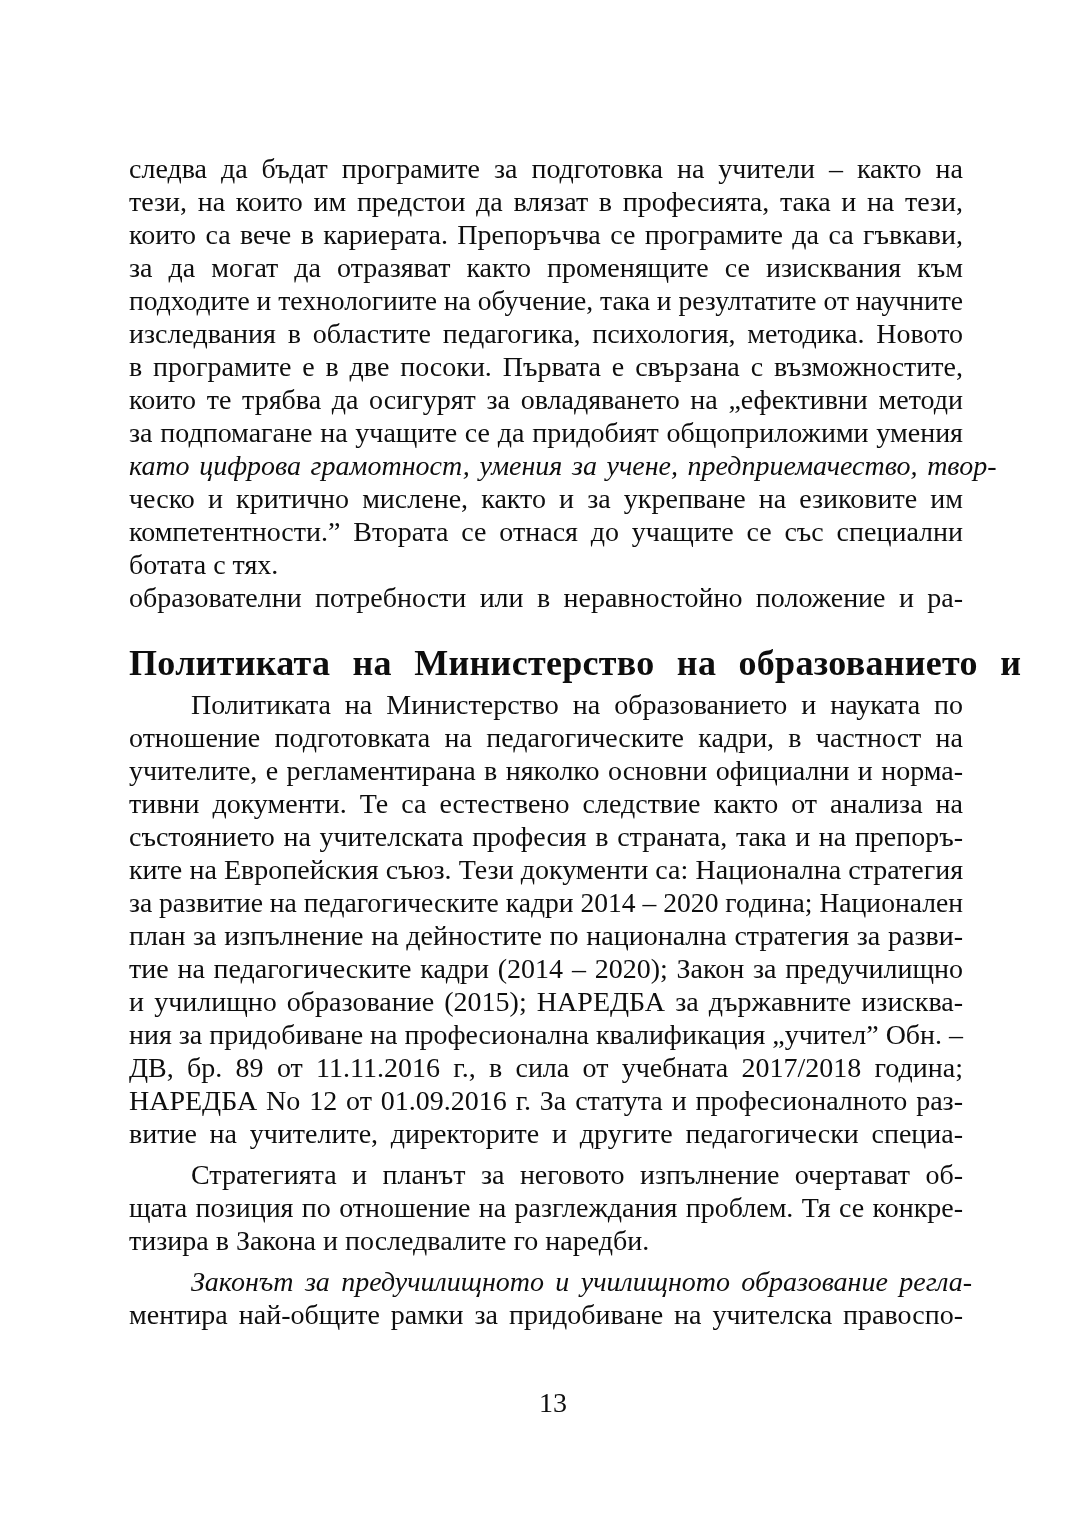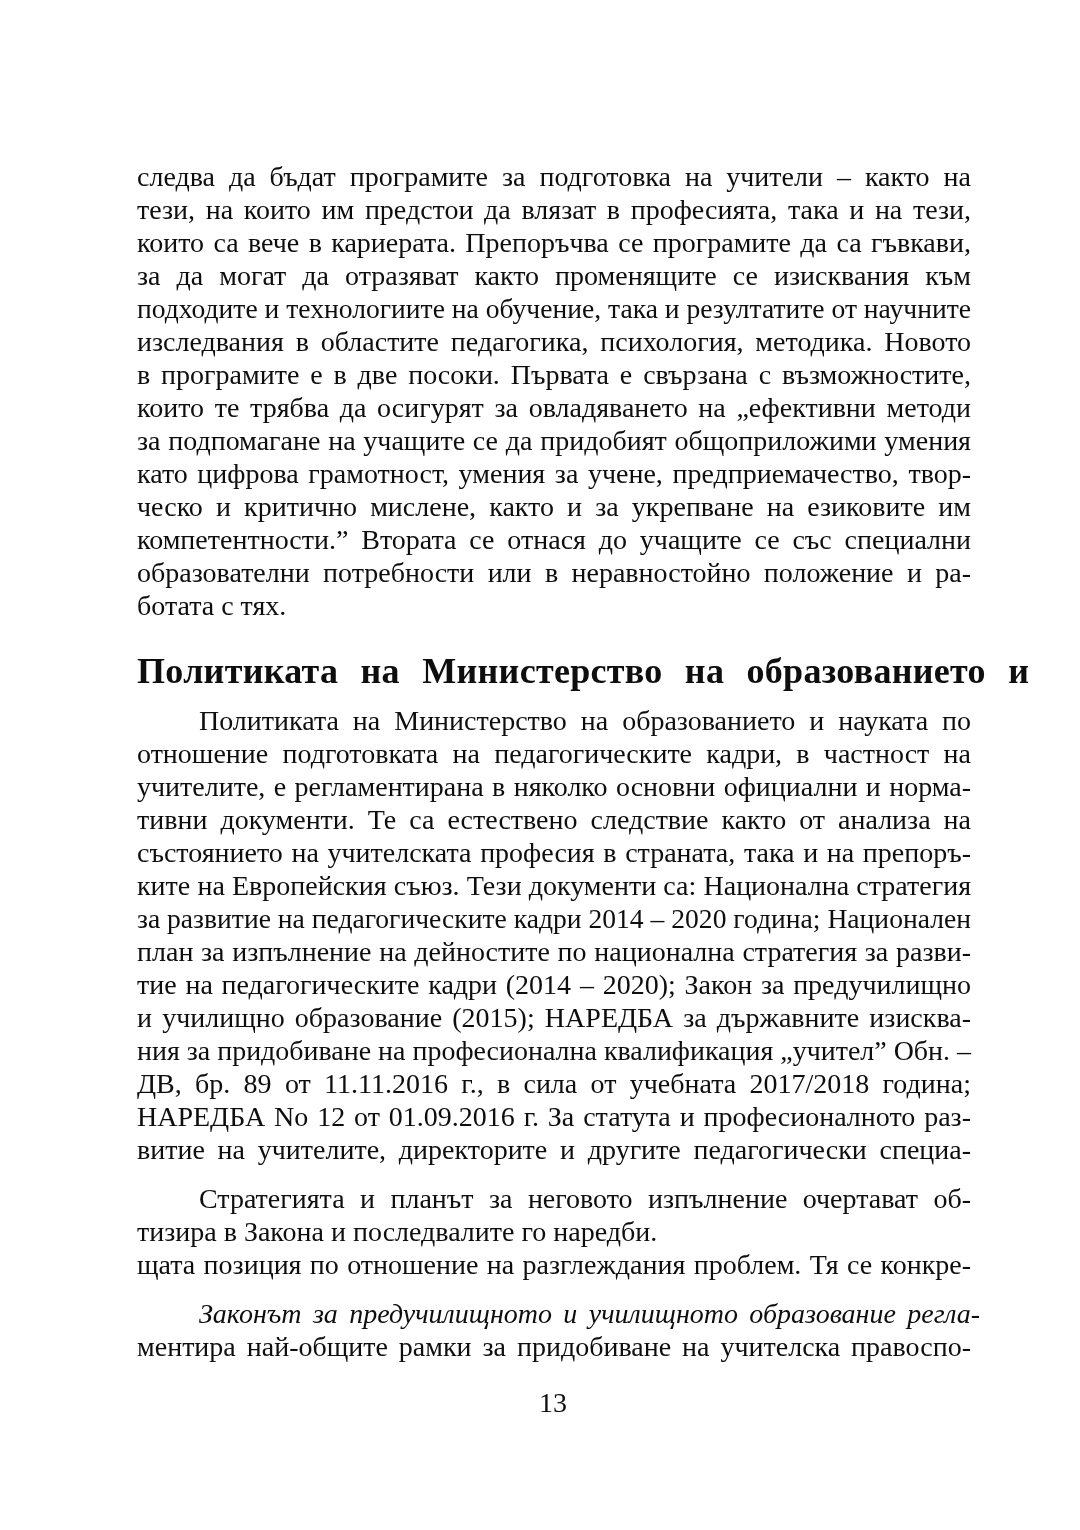--- a/index.html
+++ b/index.html
@@ -14,21 +14,21 @@
     overflow: hidden;
   }
   .text-area {
     position: absolute;
     left: 121px;
     top: 144px;
     width: 834px;
     font-size: 28px;
     line-height: 33px;
   }
-  .block { margin: 16px; }
+  .block { margin: 8px; }
   .block.heading {
     margin-top: 33px;
     text-align: center;
     font-weight: bold;
     font-size: 36px;
   }
   .block.heading .line:first-child span { word-spacing: 13px; }
   .block.heading .line span { letter-spacing: 0.3px; }
   .line { height: 33px; white-space: nowrap; overflow: visible; }
   .line > span { display: inline-block; transform-origin: 0 0; }
@@ -51,25 +51,25 @@
       <section class="block paragraph">
         <div class="line fit"><span style="word-spacing: 6.96px;">следва да бъдат програмите за подготовка на учители – както на</span></div>
         <div class="line fit"><span style="word-spacing: 3.67px;">тези, на които им предстои да влязат в професията, така и на тези,</span></div>
         <div class="line fit"><span style="word-spacing: 2.37px;">които са вече в кариерата. Препоръчва се програмите да са гъвкави,</span></div>
         <div class="line fit"><span style="word-spacing: 9.01px;">за да могат да отразяват както променящите се изисквания към</span></div>
         <div class="line fit"><span style="transform: scaleX(0.9855);">подходите и технологиите на обучение, така и резултатите от научните</span></div>
         <div class="line fit"><span style="word-spacing: 4.83px;">изследвания в областите педагогика, психология, методика. Новото</span></div>
         <div class="line fit"><span style="word-spacing: 3.86px;">в програмите е в две посоки. Първата е свързана с възможностите,</span></div>
         <div class="line fit"><span style="word-spacing: 3.69px;">които те трябва да осигурят за овладяването на „ефективни методи</span></div>
         <div class="line fit"><span style="word-spacing: 0.76px;">за подпомагане на учащите се да придобият общоприложими умения</span></div>
-        <div class="line fit"><span style="word-spacing: 2.58px;">като цифрова грамотност, умения за учене, предприемачество, твор-</span></div>
+        <div class="line fit"><span style="word-spacing: 2.58px; font-style: italic;">като цифрова грамотност, умения за учене, предприемачество, твор-</span></div>
         <div class="line fit"><span style="word-spacing: 6.15px;">ческо и критично мислене, както и за укрепване на езиковите им</span></div>
         <div class="line fit"><span style="word-spacing: 5.83px;">компетентности.” Втората се отнася до учащите се със специални</span></div>
+        <div class="line"><span>ботата с тях.</span></div>
         <div class="line fit"><span style="word-spacing: 6.35px;">образователни потребности или в неравностойно положение и ра-</span></div>
-        <div class="line"><span>ботата с тях.</span></div>
       </section>
       <section class="block heading">
         <div class="line"><span>Политиката на Министерство на образованието и</span></div>
       </section>
       <section class="block paragraph">
         <div class="line indent fit"><span style="word-spacing: 6.95px;">Политиката на Министерство на образованието и науката по</span></div>
         <div class="line fit"><span style="word-spacing: 7.24px;">отношение подготовката на педагогическите кадри, в частност на</span></div>
         <div class="line fit"><span style="word-spacing: 1.41px;">учителите, е регламентирана в няколко основни официални и норма-</span></div>
         <div class="line fit"><span style="word-spacing: 5.99px;">тивни документи. Те са естествено следствие както от анализа на</span></div>
         <div class="line fit"><span style="word-spacing: 1.63px;">състоянието на учителската професия в страната, така и на препоръ-</span></div>
@@ -78,22 +78,22 @@
         <div class="line fit"><span style="word-spacing: 0.68px;">план за изпълнение на дейностите по национална стратегия за разви-</span></div>
         <div class="line fit"><span style="word-spacing: 1.76px;">тие на педагогическите кадри (2014 – 2020); Закон за предучилищно</span></div>
         <div class="line fit"><span style="word-spacing: 3.16px;">и училищно образование (2015); НАРЕДБА за държавните изисква-</span></div>
         <div class="line fit"><span style="transform: scaleX(0.9985);">ния за придобиване на професионална квалификация „учител” Обн. –</span></div>
         <div class="line fit"><span style="word-spacing: 6.3px;">ДВ, бр. 89 от 11.11.2016 г., в сила от учебната 2017/2018 година;</span></div>
         <div class="line fit"><span style="word-spacing: 1.88px;">НАРЕДБА No 12 от 01.09.2016 г. За статута и професионалното раз-</span></div>
         <div class="line fit"><span style="word-spacing: 5.75px;">витие на учителите, директорите и другите педагогически специа-</span></div>
       </section>
       <section class="block paragraph">
         <div class="line indent fit"><span style="word-spacing: 8.43px;">Стратегията и планът за неговото изпълнение очертават об-</span></div>
+        <div class="line fit"><span style="word-spacing: 1.35px;">щата позиция по отношение на разглеждания проблем. Тя се конкре-</span></div>
         <div class="line"><span>тизира в Закона и последвалите го наредби.</span></div>
-        <div class="line fit"><span style="word-spacing: 1.35px;">щата позиция по отношение на разглеждания проблем. Тя се конкре-</span></div>
       </section>
       <section class="block paragraph">
         <div class="line indent fit"><span style="word-spacing: 4.38px; font-style: italic;">Законът за предучилищното и училищното образование регла-</span></div>
         <div class="line fit"><span style="word-spacing: 3.95px;">ментира най-общите рамки за придобиване на учителска правоспо-</span></div>
       </section>
     </main>
   <div class="page-number">13</div>
 </div>
 
 </body></html>

